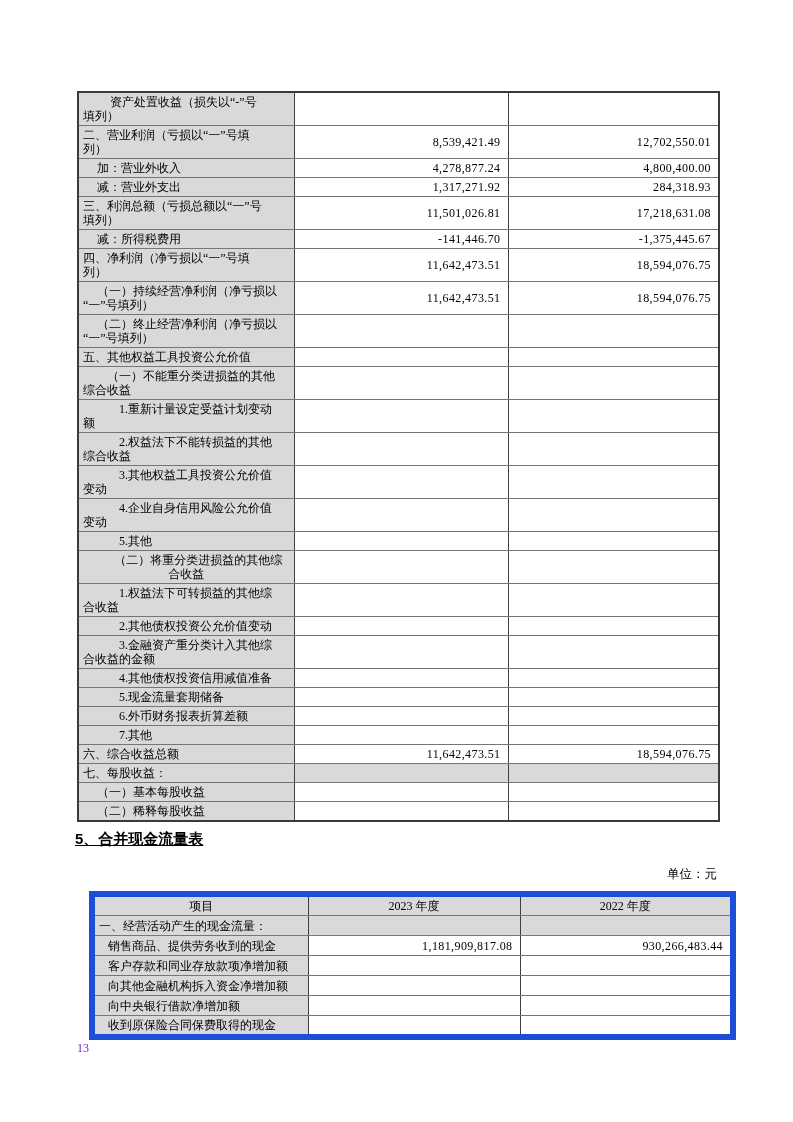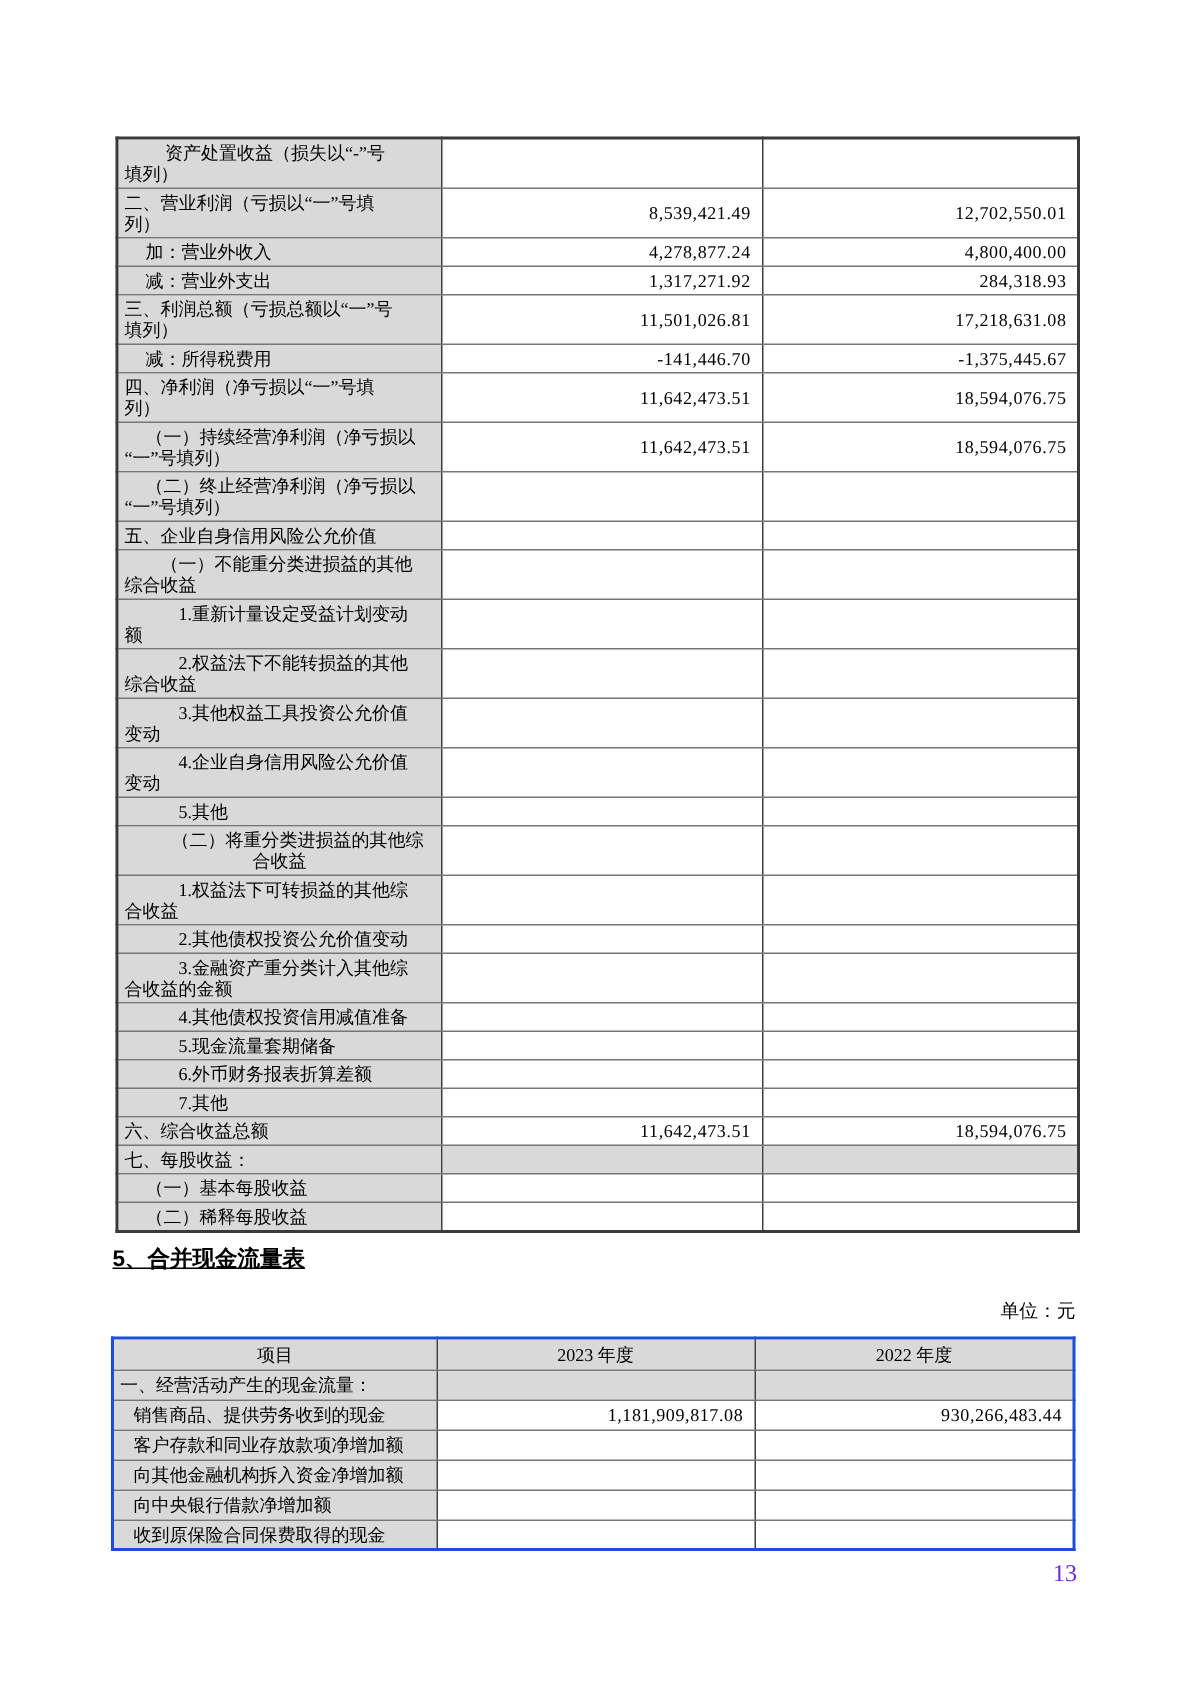--- a/index.html
+++ b/index.html
@@ -6,21 +6,21 @@
   .page{
     position:relative;
     width:793px;height:1122px;
     background:#ffffff;
     overflow:hidden;
     font-family:"Liberation Serif","DejaVu Serif",serif;
     color:#000000;
   }
   table{border-collapse:collapse;table-layout:fixed;}
   #income-table{position:absolute;left:77px;top:91px;width:641px;border:2px solid #3a3a3a;}
-  #cashflow-table{position:absolute;left:74px;top:891px;width:641px;border:2px solid #1d4ed8;}
+  #cashflow-table{position:absolute;left:89px;top:891px;width:641px;border:6px solid #1d4ed8;}
   td,th{
     border-top:1px solid #767676;
     border-bottom:1px solid #767676;
     border-left:1px solid #3f3f3f;
     border-right:1px solid #3f3f3f;
     font-size:12px;line-height:14px;
     padding:2px 4px;
     vertical-align:middle;
     font-weight:normal;
     overflow:hidden;
@@ -30,21 +30,21 @@
   .lbl{background:#d9d9d9;white-space:pre-line;}
   .val{text-align:right;padding-right:7px;letter-spacing:0.4px;}
   tr.shaded td{background:#d9d9d9;}
   #cashflow-table th{background:#d9d9d9;text-align:center;font-size:12px;}
   #section-heading{
     position:absolute;left:75px;top:830px;
     font-family:"Liberation Sans","DejaVu Sans",sans-serif;
     font-weight:bold;font-size:15px;text-decoration:underline;
   }
   #unit-label{position:absolute;left:77px;top:866px;width:640px;text-align:right;font-size:12.5px;}
-  #page-number{position:absolute;left:77px;top:1041px;width:641px;text-align:right;font-size:16px;color:#6d28d9;}
+  #page-number{position:absolute;left:77px;top:1041px;width:641px;font-size:12px;color:#6d28d9;}
 </style>
 </head>
 <body>
 
 <div class="page">
 
   <table id="income-table">
     <colgroup>
       <col style="width:216px">
         <col style="width:214px">
@@ -96,21 +96,21 @@
           <td class="val">11,642,473.51</td>
           <td class="val">18,594,076.75</td>
         </tr>
         <tr>
           <td class="lbl" style="text-indent: 14px;">（二）终止经营净利润（净亏损以
 “一”号填列）</td>
           <td class="val"></td>
           <td class="val"></td>
         </tr>
         <tr>
-          <td class="lbl" style="text-indent: 0px;">五、企业自身信用风险公允价值</td>
+          <td class="lbl" style="text-indent: 0px;">五、其他权益工具投资公允价值</td>
           <td class="val"></td>
           <td class="val"></td>
         </tr>
         <tr>
           <td class="lbl" style="text-indent: 24px;">（一）不能重分类进损益的其他
 综合收益</td>
           <td class="val"></td>
           <td class="val"></td>
         </tr>
         <tr>

